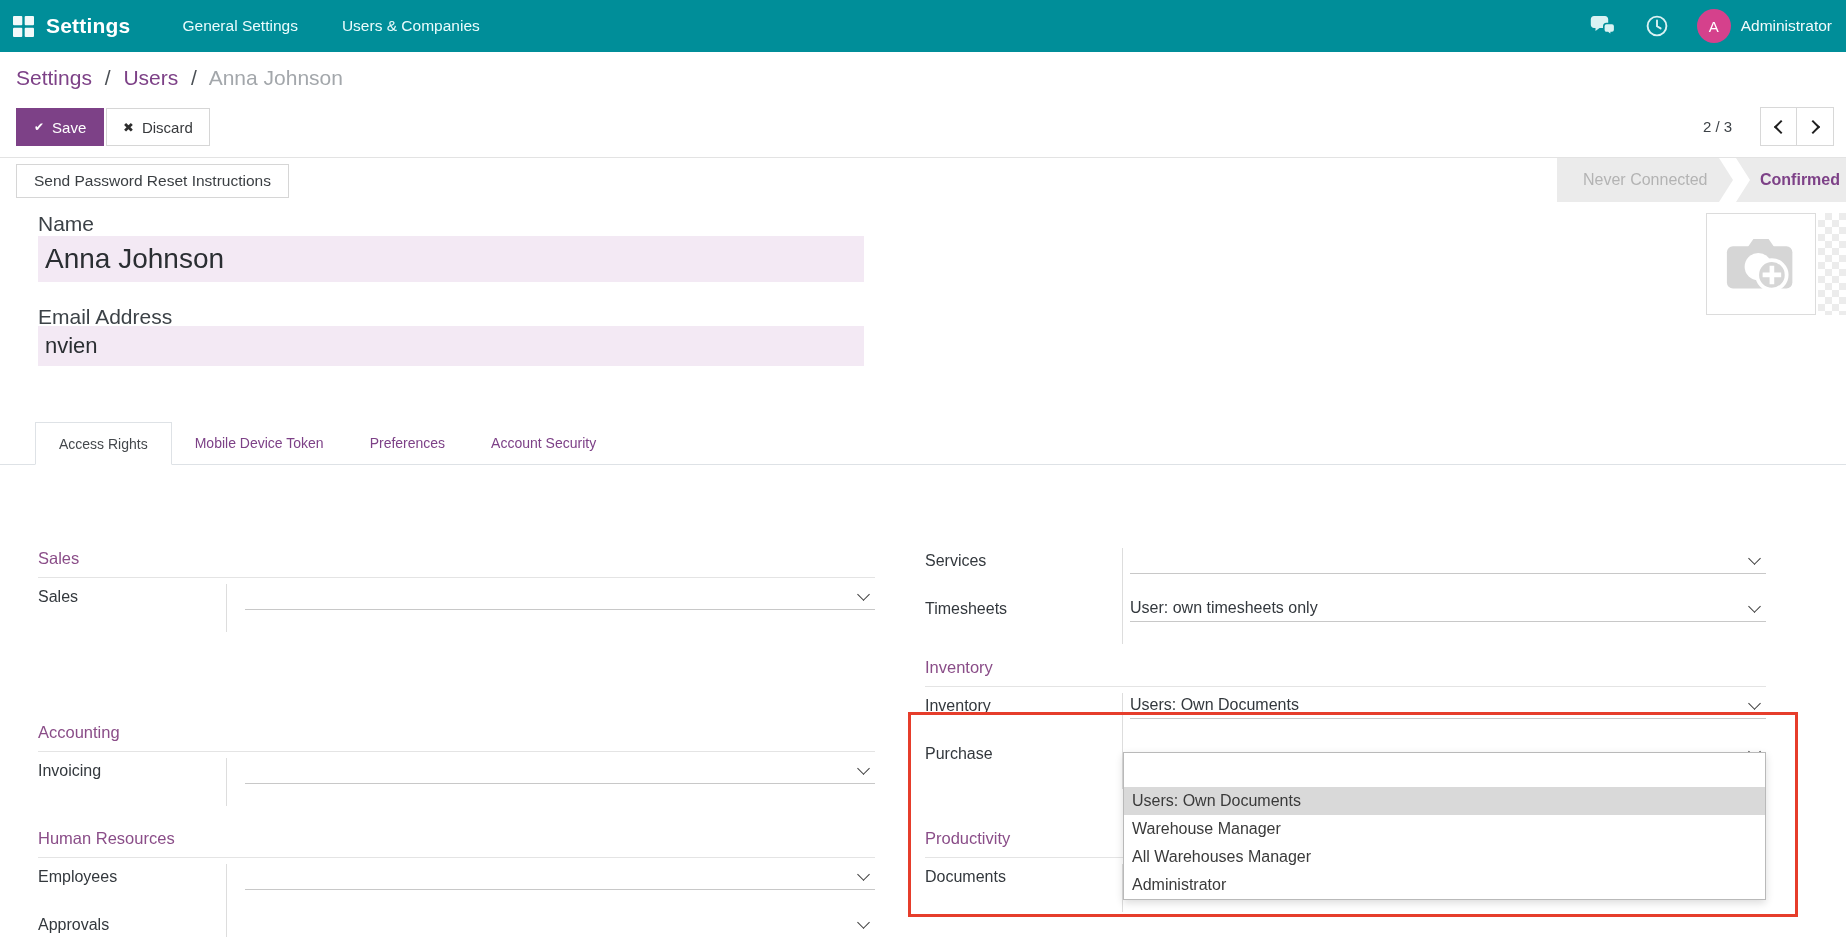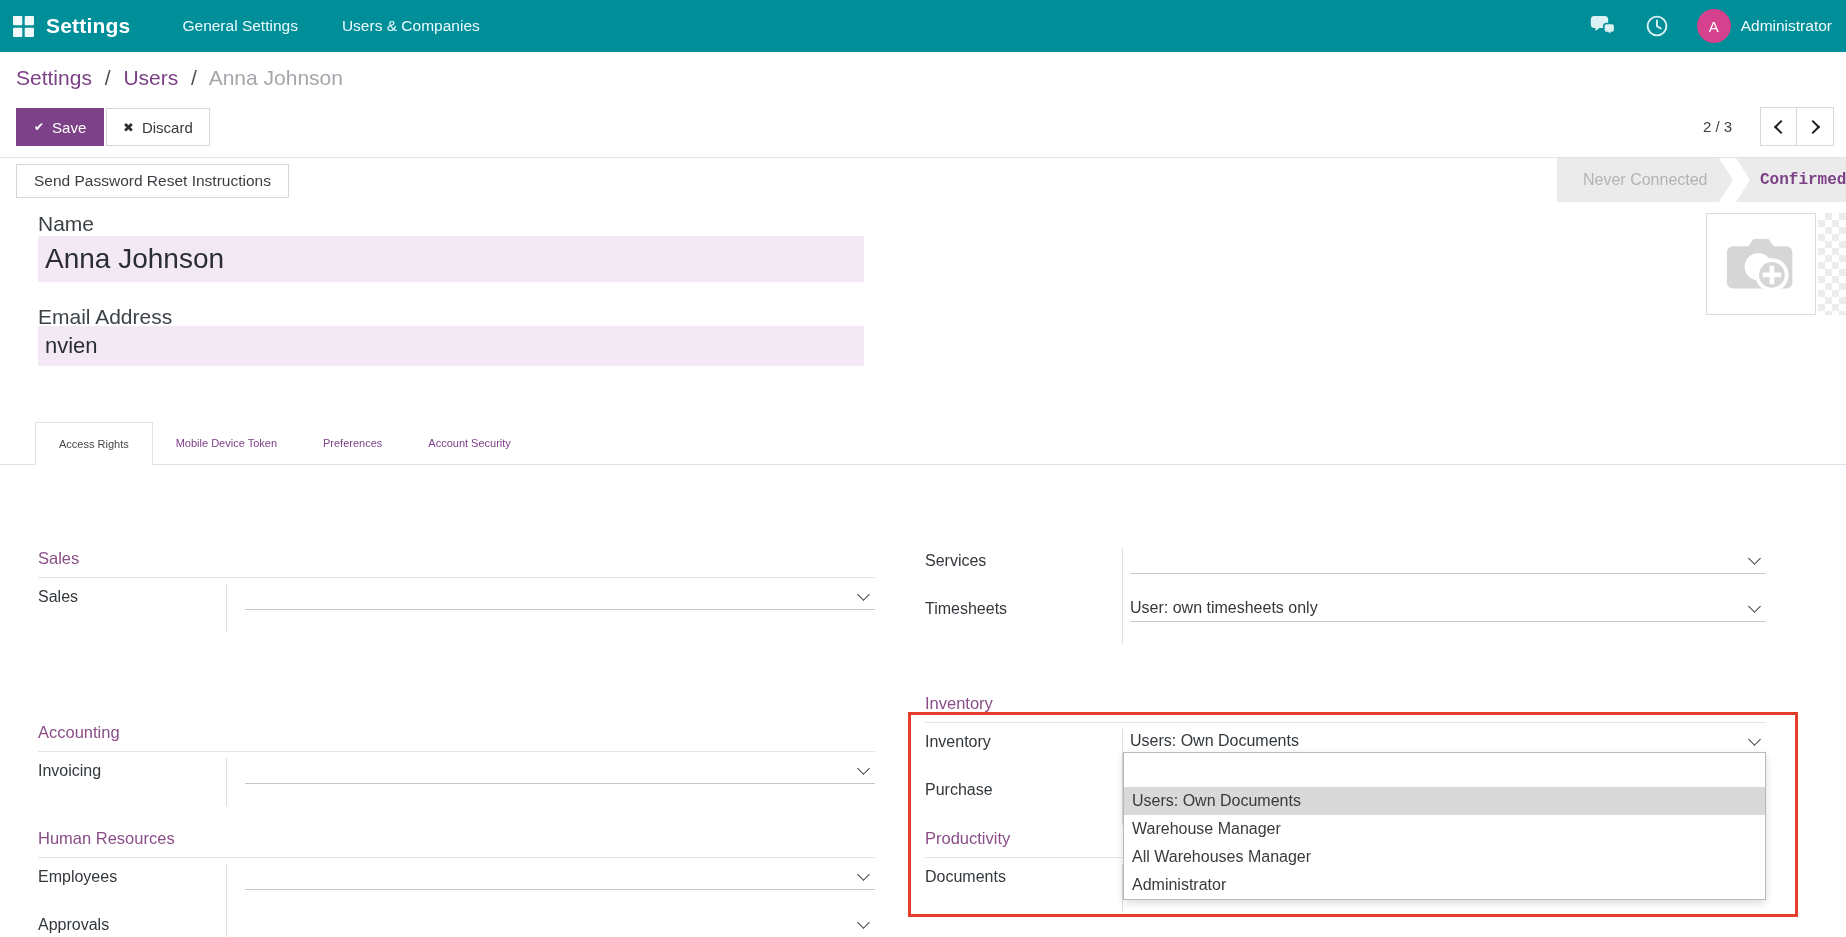--- a/index.html
+++ b/index.html
@@ -45,41 +45,41 @@
   .arr-l { border-left:2.6px solid #1f1f1f; border-bottom:2.6px solid #1f1f1f; transform:rotate(45deg); margin-left:4px; }
   .arr-r { border-right:2.6px solid #1f1f1f; border-bottom:2.6px solid #1f1f1f; transform:rotate(-45deg); margin-right:4px; }
   .divider { position:absolute; left:0; top:157px; width:1846px; height:1px; background:#e3e3e3; }
   
   .pw-btn { position:absolute; left:16px; top:164px; height:34px; padding:0 17px; font-size:15.5px; color:#3a3e42; }
   .statusbar { position:absolute; right:0; top:158px; height:44px; display:flex; }
   .state { height:44px; display:flex; align-items:center; font-size:16px; background:#ebebeb; }
   .state-nc { width:176px; padding-left:26px; color:#b3b3b3;
       clip-path:polygon(0 0, calc(100% - 14px) 0, 100% 50%, calc(100% - 14px) 100%, 0 100%); }
   .state-cf { width:110px; padding-left:24px; color:#7d4187; font-weight:700; margin-left:3px;
-      clip-path:polygon(0 0, 100% 0, 100% 100%, 0 100%, 14px 50%);font-family:Liberation Mono, monospace; }
+      clip-path:polygon(0 0, 100% 0, 100% 100%, 0 100%, 14px 50%); }
   
   .field-label { position:absolute; left:38px; font-size:21px; color:#3c4247; }
   .lbl-name  { top:212px; }
   .lbl-email { top:305px; }
   .big-input { position:absolute; left:38px; width:826px; background:#f3e9f4; color:#2a2e32;
                display:flex; align-items:center; padding-left:7px; cursor:text; }
   .inp-name  { top:236px; height:46px; font-size:28px; }
   .inp-email { top:326px; height:40px; font-size:22px; }
   
   .photo-box { position:absolute; left:1706px; top:213px; width:110px; height:102px;
                border:1px solid #dcdcdc; background:#fff; display:flex; align-items:center;
                justify-content:center; cursor:pointer; }
   .checker { position:absolute; left:1818px; top:213px; width:28px; height:102px;
      background-image:linear-gradient(45deg,#ececec 25%,transparent 25%,transparent 75%,#ececec 75%),
                       linear-gradient(45deg,#ececec 25%,transparent 25%,transparent 75%,#ececec 75%);
      background-size:14px 14px; background-position:0 0,7px 7px; }
   
   .tabs { position:absolute; left:0; top:422px; width:1846px; height:43px;
           border-bottom:1px solid #dee2e6; padding-left:35px; display:flex; }
-  .tab { height:43px; line-height:42px; padding:0 23px; font-size:11px; color:#7d4187;
+  .tab { height:43px; line-height:42px; padding:0 23px; font-size:14px; color:#7d4187;
          cursor:pointer; margin-bottom:-1px; }
   .tab.active { color:#44484c; background:#fff; border:1px solid #dee2e6; border-bottom:1px solid #fff; }
   
   .sec { position:absolute; }
   .sec-title { color:#8a4d88; font-size:16.5px; line-height:20px; padding-bottom:9px;
                border-bottom:1px solid #e4e4e4; margin-bottom:6px; }
   .fgrid { display:grid; }
   .col-l .fgrid { grid-template-columns:189px 1fr; }
   .col-r .fgrid { grid-template-columns:198px 1fr; }
   .flabel { font-size:16px; color:#33383d; line-height:26px; border-right:1px solid #ddd;
@@ -87,21 +87,21 @@
   .fctrl { position:relative; padding-bottom:22px; }
   .col-l .fctrl { padding-left:18px; }
   .col-r .fctrl { padding-left:7px; }
   .fsel { position:relative; height:26px; line-height:24px; font-size:16px; color:#33383d;
           border-bottom:1px solid #c8c8c8; cursor:pointer; }
   .chev { position:absolute; right:7px; top:6px; width:9px; height:9px;
           border-right:1.7px solid #3a3a3a; border-bottom:1.7px solid #3a3a3a; transform:rotate(45deg); }
   .sec-sales        { left:38px;  top:548px; width:837px; }
   .sec-services     { left:925px; top:548px; width:841px; }
   .sec-accounting   { left:38px;  top:722px; width:837px; }
-  .sec-inventory    { left:925px; top:693px; width:841px; }
+  .sec-inventory    { left:925px; top:657px; width:841px; }
   .sec-hr           { left:38px;  top:828px; width:837px; }
   .sec-productivity { left:925px; top:828px; width:841px; }
   
   .dropdown { position:absolute; left:1123px; top:752px; width:643px; background:#fff;
               border:1px solid #b9b9b9; box-shadow:0 3px 8px rgba(0,0,0,.14); z-index:40; }
   .dd-blank { height:34px; cursor:pointer; }
   .dd-opt { height:28px; line-height:28px; padding-left:8px; font-size:16px; color:#3a3a3a; cursor:pointer; }
   .dd-opt.highlight { background:#d9d9d9; }
   
   .red-box { position:absolute; left:908px; top:712px; width:890px; height:205px;

